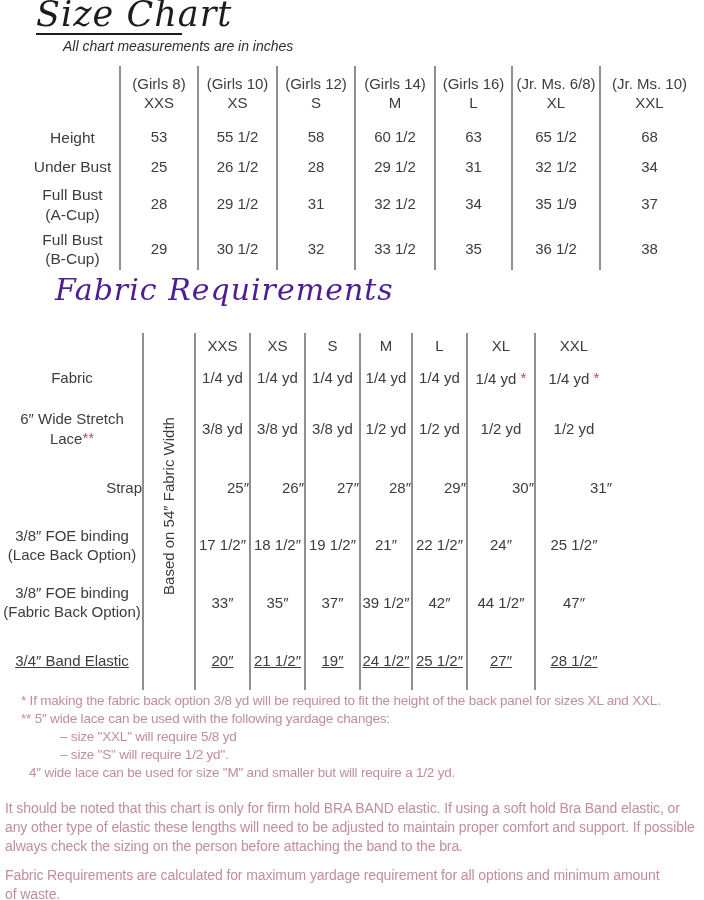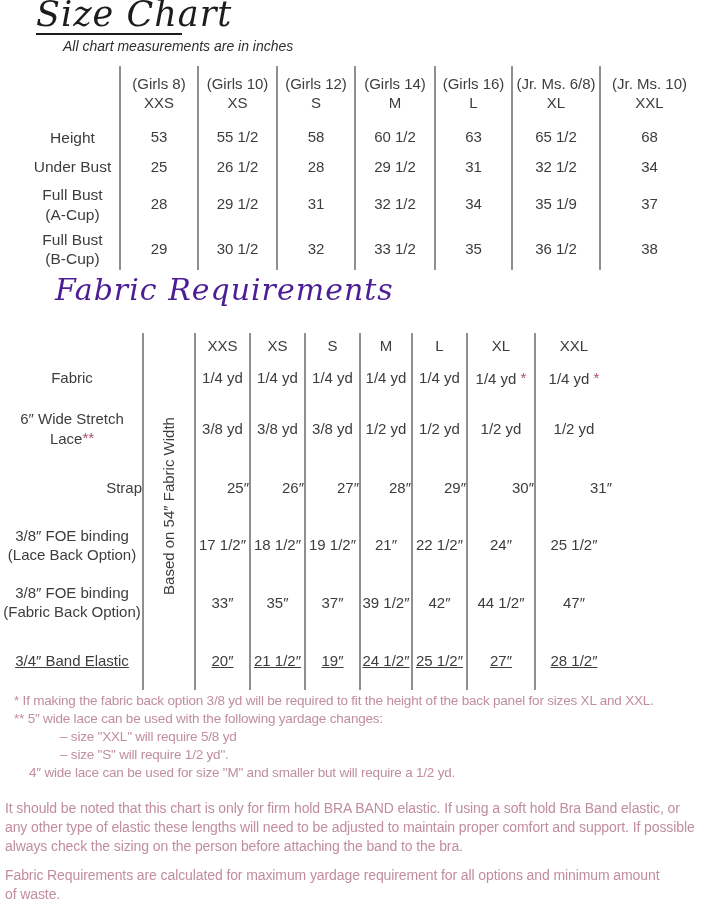--- a/index.html
+++ b/index.html
@@ -44,21 +44,21 @@
   #fab-table tr:nth-child(7) td{height:58px;text-decoration:underline;}
   .mark{color:#a8526b;vertical-align:1px;}
   .rotated-note{
     position:absolute;left:79px;top:497px;width:180px;height:18px;
     transform:rotate(-90deg);text-align:center;font-size:15px;color:#3d3d3d;white-space:nowrap;
   }
   
   .footnotes{position:absolute;left:5px;top:692px;width:699px;color:#c08da1;
     font-size:13.5px;line-height:18px;letter-spacing:-0.2px;}
   .fn-line{white-space:nowrap;}
-  .fn-indent-0{margin-left:9px;}
+  .fn-indent-0{margin-left:16px;}
   .fn-indent-1{margin-left:55px;}
   .fn-indent-2{margin-left:24px;}
   .notes{position:absolute;left:5px;top:799px;width:700px;color:#c08da1;}
   .notes p{margin:0;font-size:14px;line-height:19px;letter-spacing:-0.1px;}
   .notes p + p{margin-top:10px;max-width:660px;}
 </style>
 </head>
 <body>
 
 <div class="page">

